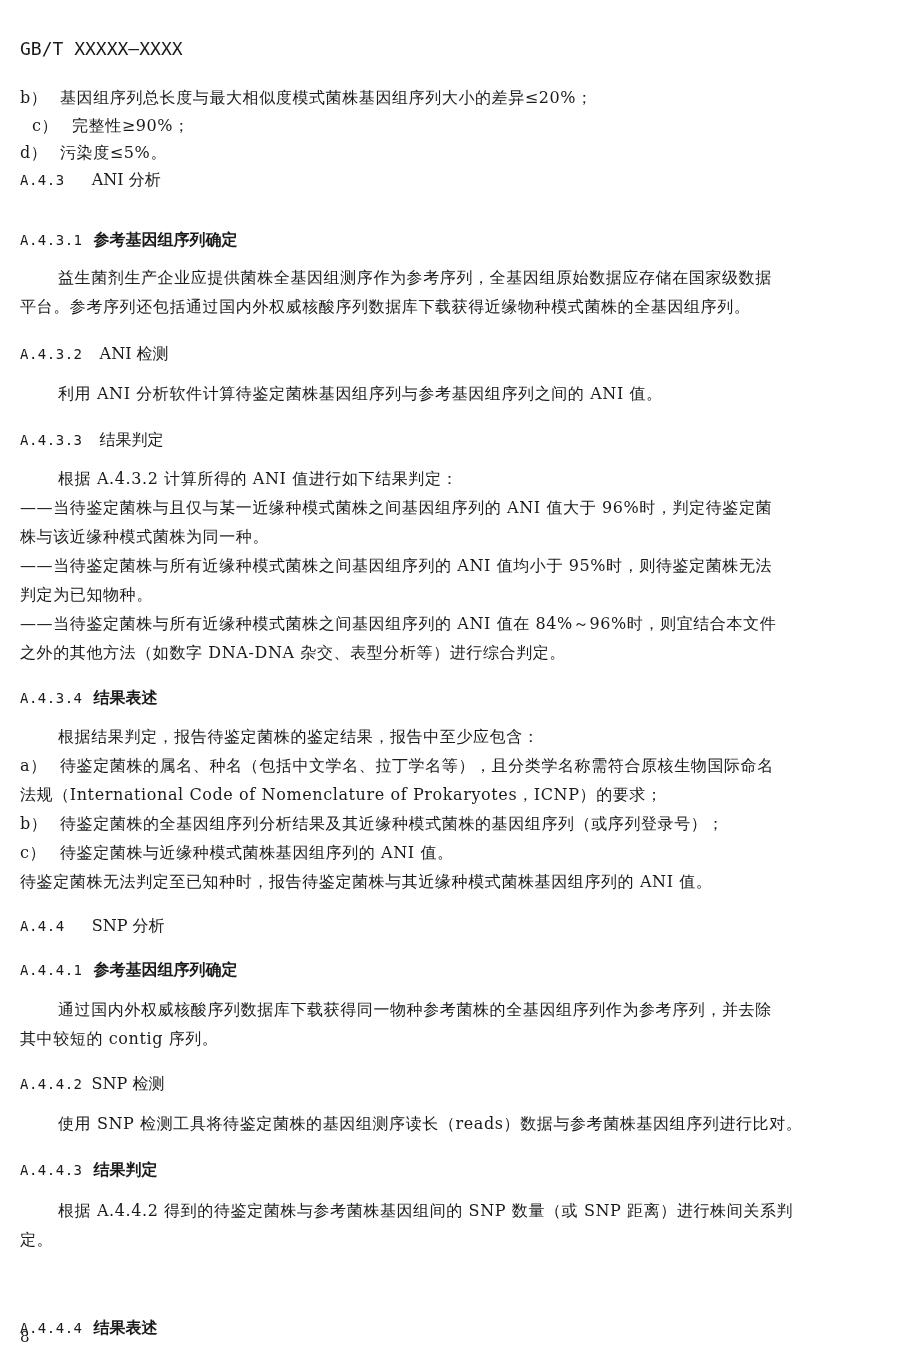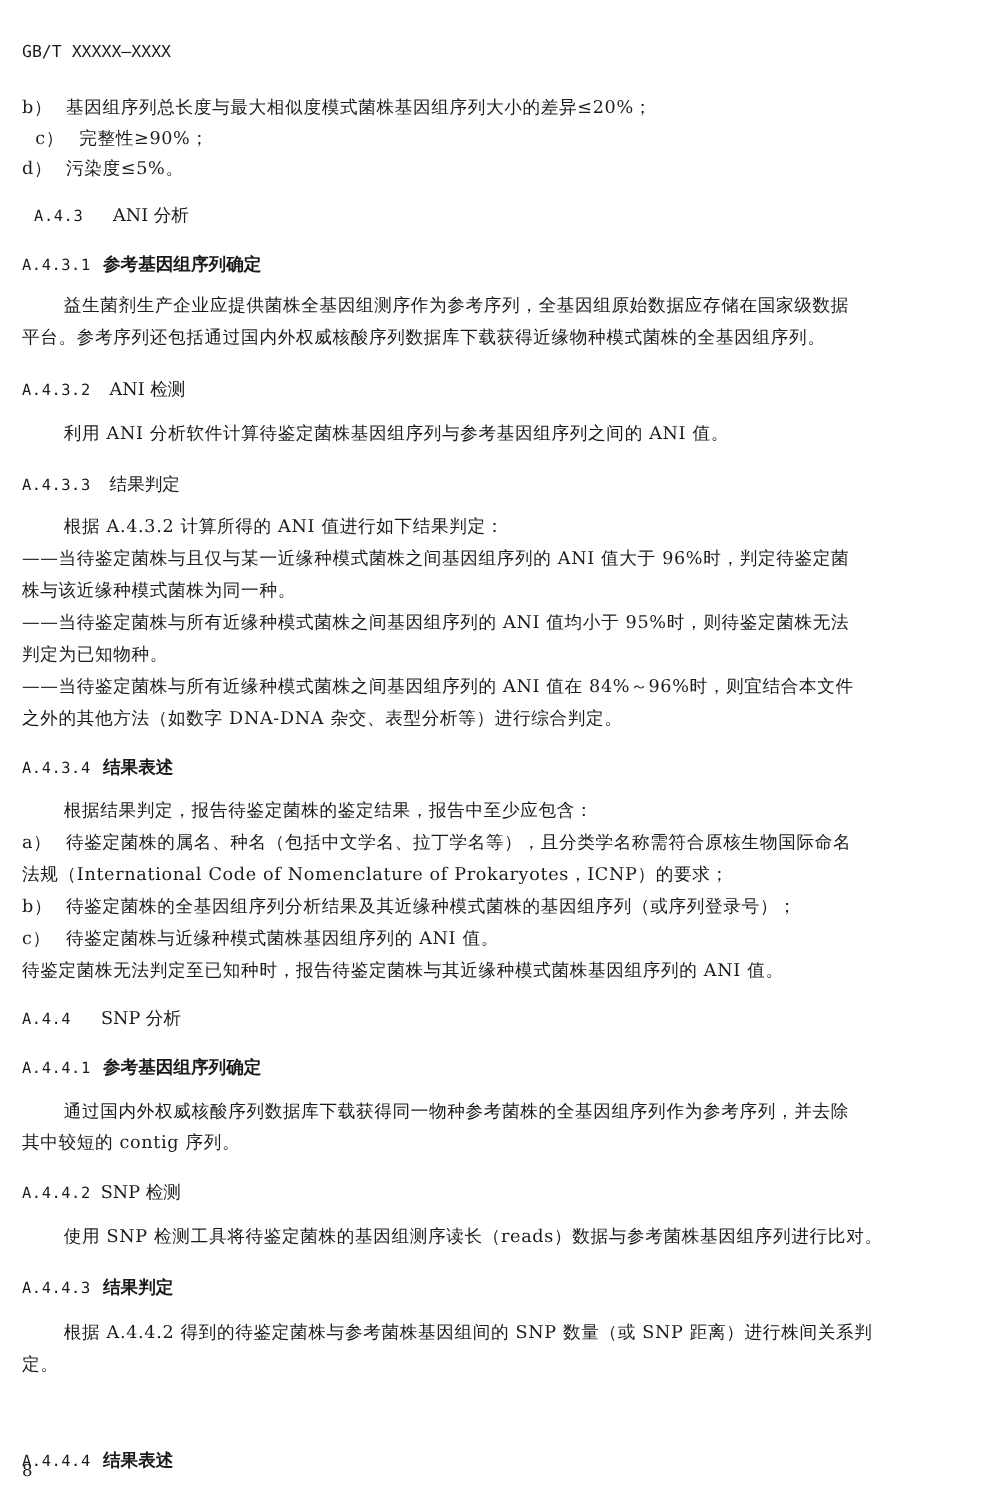--- a/index.html
+++ b/index.html
@@ -1,19 +1,19 @@
 <!DOCTYPE html>
 <html><head>
   <meta charset="utf-8">
   <style>
     html, body { margin: 0; padding: 0; background: #ffffff; }
     body { width: 900px; height: 1366px; position: relative; overflow: hidden; color: #1a1a1a;
       font-family: "DejaVu Serif", "Liberation Serif", serif; }
     .abs { position: absolute; white-space: nowrap; }
-    .hdr { font-family: "DejaVu Sans Mono", "Liberation Mono", monospace; font-size: 15px; }
+    .hdr { font-family: "DejaVu Sans Mono", "Liberation Mono", monospace; font-size: 18px; }
     .body { font-size: 16px; letter-spacing: 0.6px; }
     .head { font-size: 16px; }
     .head .num { font-family: "DejaVu Sans Mono", "Liberation Mono", monospace; font-size: 14px; letter-spacing: 0.5px; }
     .head .ttl { font-family: Liberation Sans, sans-serif; font-size: 16px; font-weight: bold; }
     .head .ttl.ser { font-family: "DejaVu Serif", "Liberation Serif", serif; font-weight: normal; }
     .lbl { display: inline-block; width: 40px; }
     .pg { font-size: 15px; }
   </style>
 </head>
 <body>
@@ -21,21 +21,21 @@
 <div>
 
   <div class="abs hdr" style="left:20px; top:38px;">GB/T XXXXX—XXXX</div>
 
   <div>
     <div class="abs body" style="left:20px; top:88px;"><span class="lbl">b）</span><span>基因组序列总长度与最大相似度模式菌株基因组序列大小的差异≤20%；</span></div>
     <div class="abs body" style="left:32px; top:116px;"><span class="lbl">c）</span><span>完整性≥90%；</span></div>
     <div class="abs body" style="left:20px; top:143px;"><span class="lbl">d）</span><span>污染度≤5%。</span></div>
   </div>
 
-  <div class="abs head" style="left:20px; top:186px;margin-left:11px;">
+  <div class="abs head" style="left:20px; top:170px;">
     <span class="num">A.4.3</span>
     <span class="ttl ser" style="margin-left:22px;">ANI 分析</span>
   </div>
 
   <div class="abs head" style="left:20px; top:230px;">
     <span class="num">A.4.3.1</span>
     <span class="ttl" style="margin-left:6px;">参考基因组序列确定</span>
   </div>
   <div class="abs body" style="left:58px; top:268px;">益生菌剂生产企业应提供菌株全基因组测序作为参考序列，全基因组原始数据应存储在国家级数据</div>
   <div class="abs body" style="left:20px; top:297px;">平台。参考序列还包括通过国内外权威核酸序列数据库下载获得近缘物种模式菌株的全基因组序列。</div>

